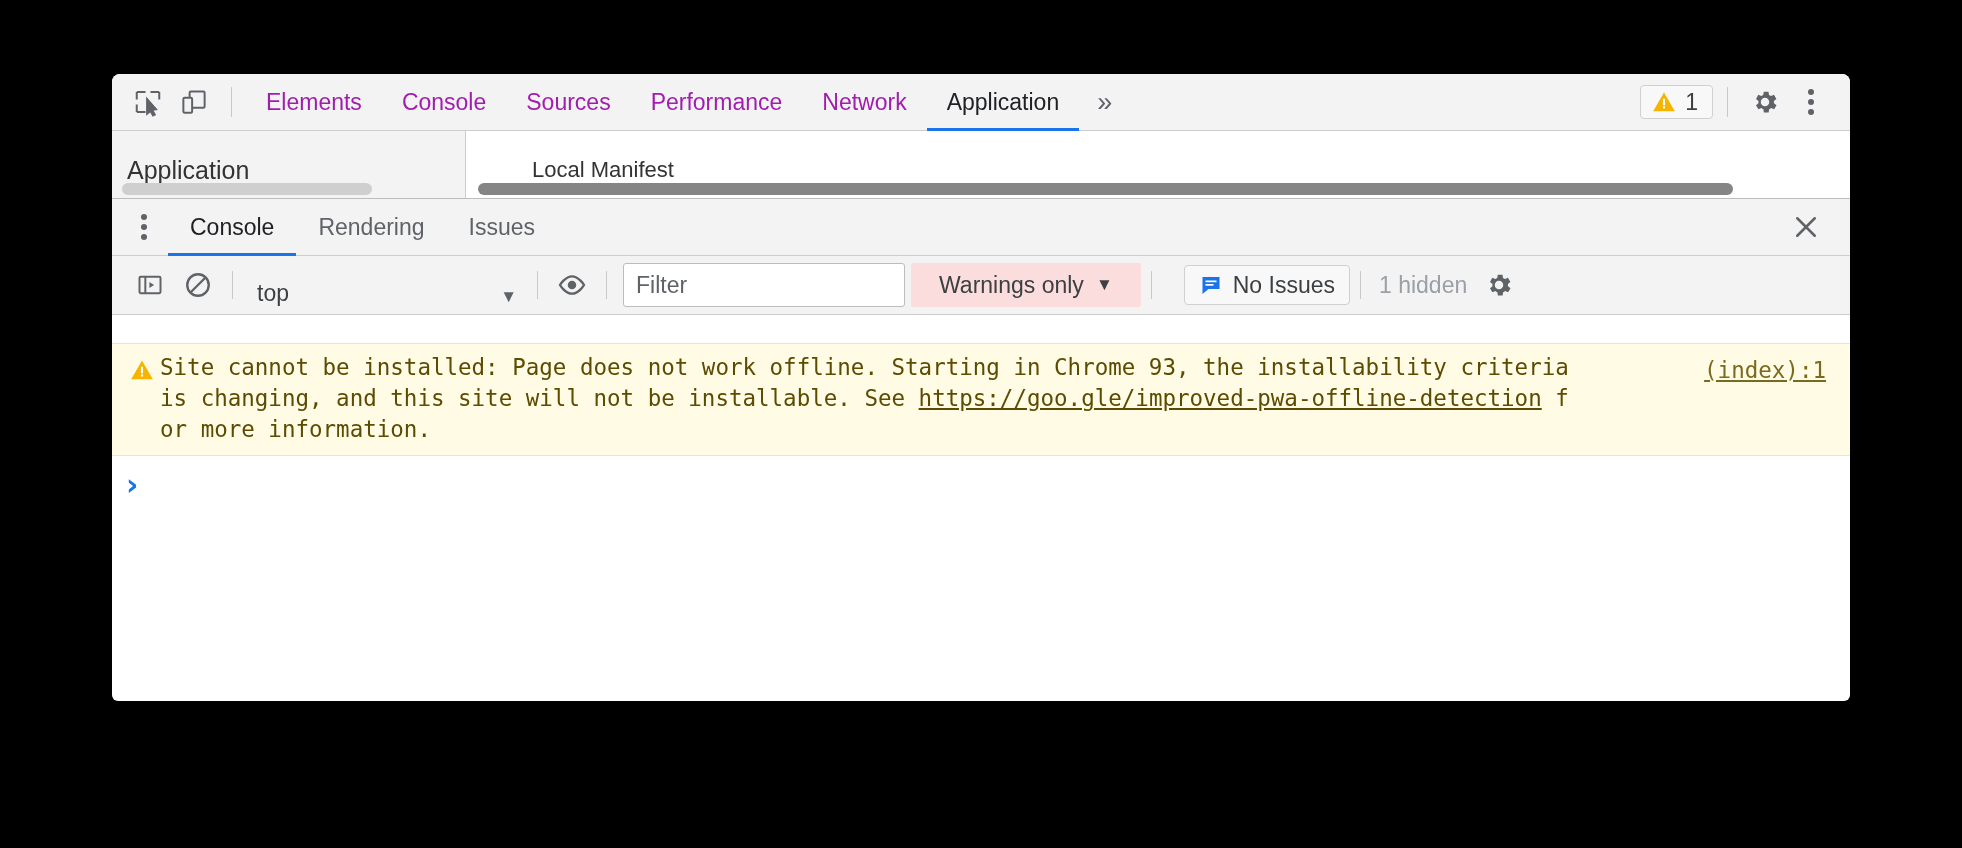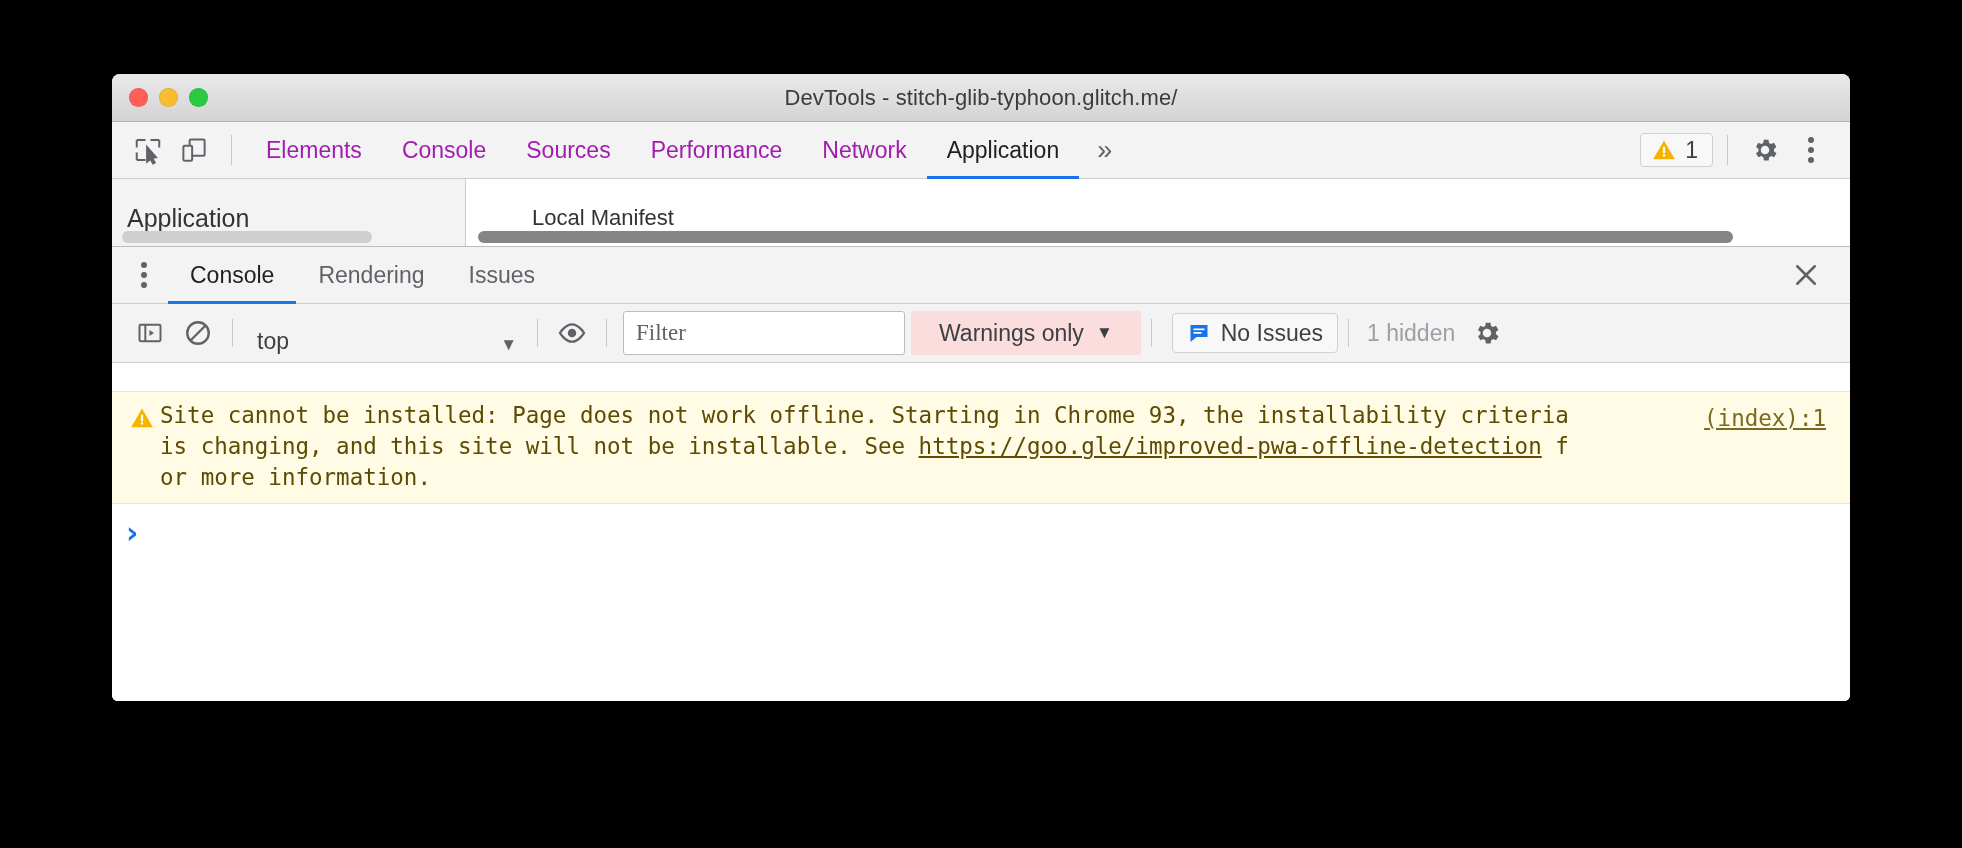--- a/index.html
+++ b/index.html
@@ -297,21 +297,21 @@
   #filter-input {
     width: 282px;
     height: 44px;
     box-sizing: border-box;
     border: 1px solid #bdbdbd;
     border-radius: 3px;
     background: #ffffff;
     font-size: 23px;
     color: #3c4043;
     padding: 0 12px;
-    font-family: Liberation Serif, serif;
+    font-family: Liberation Sans, sans-serif;
     margin-left: 6px;
   }
   #filter-input::placeholder { color: #5f6368; opacity: 1; }
   #level-select {
     display: flex;
     align-items: center;
     gap: 12px;
     height: 44px;
     padding: 0 28px;
     margin-left: 6px;
@@ -328,21 +328,21 @@
   #issues-btn {
     display: flex;
     align-items: center;
     gap: 10px;
     height: 40px;
     padding: 14px 14px;
     border: 1px solid #d0d0d0;
     border-radius: 4px;
     background: #f8f8f8;
     box-sizing: border-box;
-    margin-left: 10px;
+    margin-left: 22px;
   }
   #issues-btn .issues-label {
     font-size: 23px;
     color: #3c4043;
     white-space: nowrap;
   }
   #hidden-count {
     font-size: 23px;
     color: #9aa0a6;
     white-space: nowrap;
@@ -423,28 +423,20 @@
   
   .kebab { display: flex; flex-direction: column; gap: 4px; align-items: center; }
   .kebab span { width: 6px; height: 6px; border-radius: 50%; background: #5f6368; display:block; }
 </style>
 </head>
 <body>
 
 <div id="screen">
   <div id="window">
 
-    <div id="titlebar">
-      <div id="traffic">
-        <span class="light red"></span>
-        <span class="light yellow"></span>
-        <span class="light green"></span>
-      </div>
-      <div id="window-title">DevTools - stitch-glib-typhoon.glitch.me/</div>
-    </div>
 
     <div id="tabbar">
       <div class="tool-icon-btn">
         <svg width="30" height="30" viewBox="0 0 24 24" fill="none" stroke="#5f6368" stroke-width="1.6">
           <path d="M3 4h7M3 4v6M21 4h-7M21 4v6M3 20h7M3 20v-6"></path>
           <path d="M11 9l8 9-3.2.6 2 3.6-1.9 1-2-3.6L11 22z" fill="#5f6368" stroke="#5f6368" stroke-width="1"></path>
         </svg>
       </div>
       <div class="tool-icon-btn">
         <svg width="30" height="30" viewBox="0 0 24 24" fill="none" stroke="#5f6368" stroke-width="1.6">

